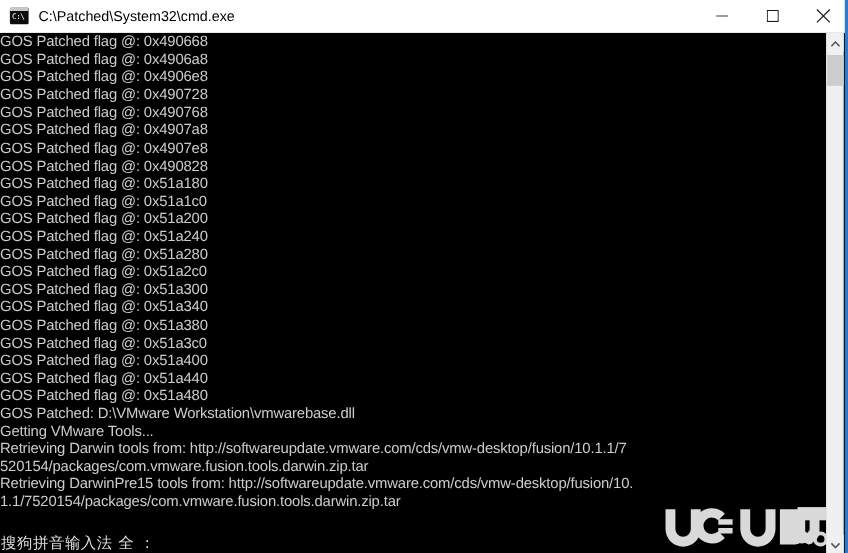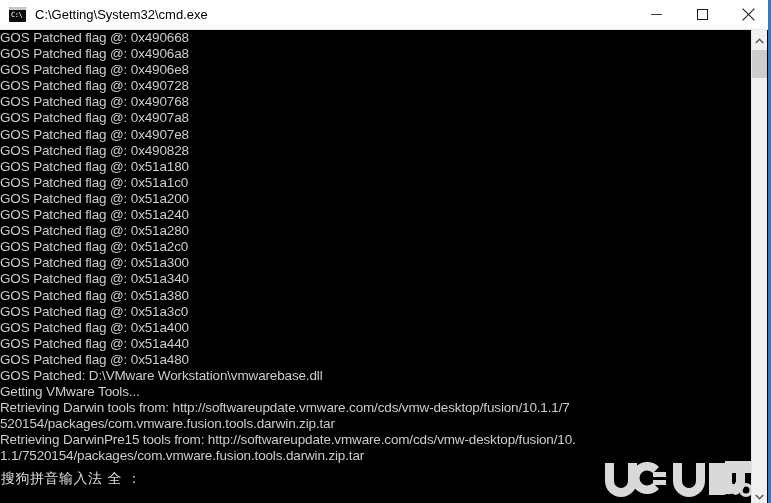--- a/index.html
+++ b/index.html
@@ -149,21 +149,21 @@
 
   
   #ime-bar {
     position: absolute;
     left: 0;
     bottom: 0;
     width: 752px;
     height: 33px;
     background: #000000;
     display: flex;
-    align-items: flex-start;
+    align-items: flex-end;
     overflow: hidden;
   }
   #ime-text {
     font-family: "DejaVu Sans", sans-serif;
     font-size: 14px;
     color: #dcdcdc;
     white-space: nowrap;
     padding-left: 1px;
     letter-spacing: 0.5px;
   }
@@ -183,21 +183,21 @@
 </head>
 <body>
 
 <div id="window">
 
   <div id="titlebar">
     <div id="app-icon">
       <div class="icon-topbar"></div>
       <div class="icon-prompt">C:\</div>
     </div>
-    <div id="title-text">C:\Getting\System32\cmd.exe</div>
+    <div id="title-text">C:\Patched\System32\cmd.exe</div>
 
     <div class="win-btn">
       <span>
         <svg width="11" height="11" viewBox="0 0 11 11">
           <line x1="0" y1="5.5" x2="11" y2="5.5" stroke="#3a3a3a" stroke-width="1"></line>
         </svg>
       </span>
     </div>
     <div class="win-btn">
       <span>

